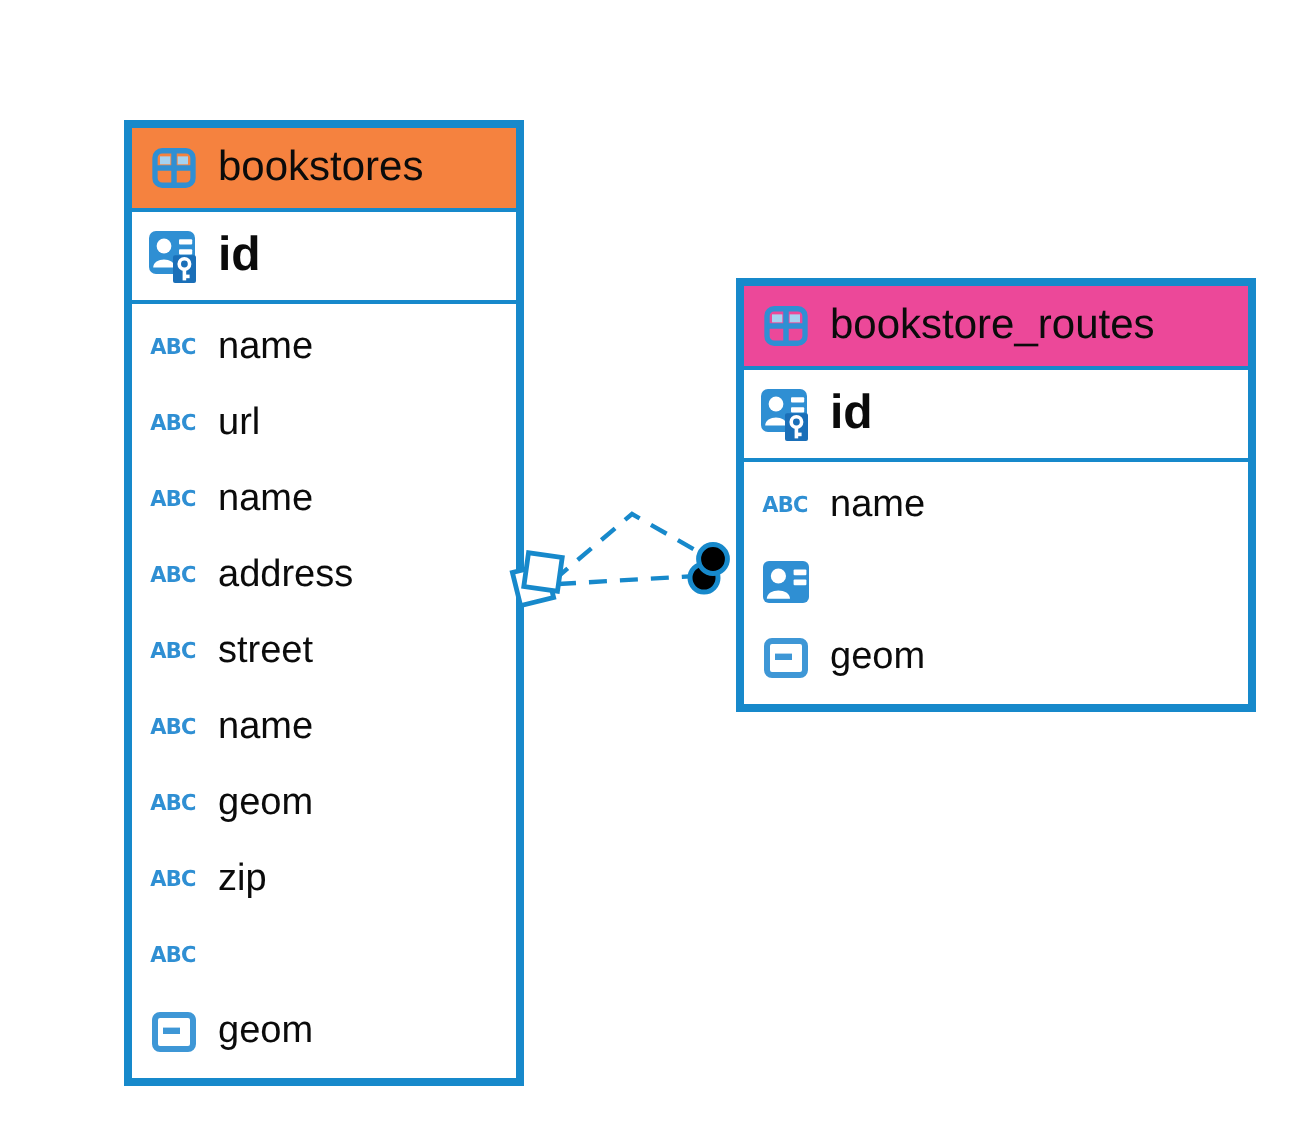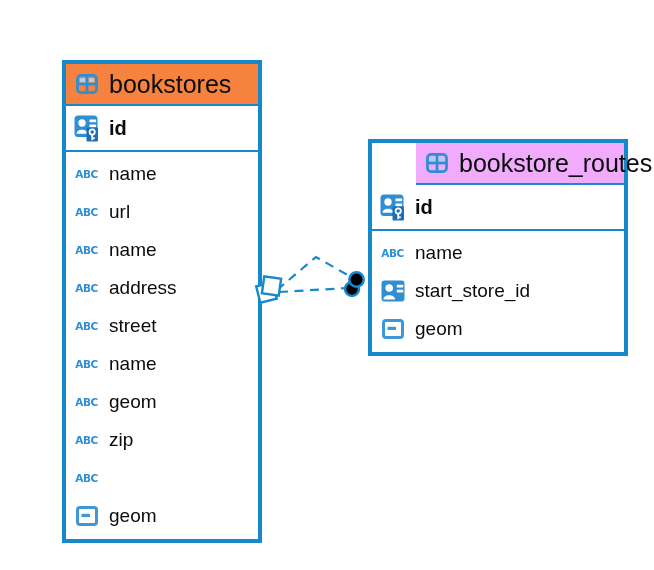--- a/index.html
+++ b/index.html
@@ -22,31 +22,31 @@
     background:#ffffff;
     border:4px solid var(--blue);
   }
   .tbl-0{left:62px;top:60px;width:200px;}
   .tbl-1{left:368px;top:139px;width:260px;}
   .table-header{
     height:42px;
     display:flex;align-items:center;
     gap:9px;padding:0 7px;
     border-bottom:2px solid var(--blue);
-    font-size:25px;color:var(--text);
+    font-size:21px;color:var(--text);
   }
   .key-rows{border-bottom:2px solid var(--blue);}
   .row{
     display:flex;align-items:center;
     gap:9px;padding:0 7px;
     height:38px;
     font-size:19px;color:var(--text);
     background:transparent;
   }
-  .row.key{height:44px;font-size:20px;font-weight:700;}
+  .row.key{height:44px;font-size:24px;font-weight:700;}
   .field-rows{padding:3px 0 4px;}
   .icon-slot{
     width:27px;flex:none;
     display:flex;align-items:center;justify-content:center;text-align:center;
   }
   .abc{
     font-family:"DejaVu Sans", sans-serif;
     font-weight:800;
     font-size:10.5px;
     letter-spacing:-0.4px;
@@ -186,21 +186,21 @@
               <svg width="22" height="20" viewBox="0 0 22 20">
                 <use href="#sym-geometry"></use>
               </svg>
             </span>
             <span class="label">geom</span>
           </div>
         </div>
   </div>
 
   <div class="table tbl-1">
-    <div class="table-header" style="background: #f0abfc; margin-left: 44px;">
+    <div class="table-header" style="background: #ec4899;">
       <span class="icon-slot">
         <svg width="22" height="20" viewBox="0 0 24 22">
               <use href="#sym-table"></use>
             </svg>
       </span>
       <span class="table-title">bookstore_routes</span>
     </div>
     <div class="key-rows">
           <div class="row key">
             <span class="icon-slot">
@@ -217,21 +217,20 @@
               <span class="abc">ABC</span>
             </span>
             <span class="label">name</span>
           </div>
           <div class="row">
             <span class="icon-slot">
               <svg width="24" height="22" viewBox="0 0 24 22">
                 <use href="#sym-foreign-key"></use>
               </svg>
             </span>
-            <span class="label">start_store_id</span>
           </div>
           <div class="row">
             <span class="icon-slot">
               <svg width="22" height="20" viewBox="0 0 22 20">
                 <use href="#sym-geometry"></use>
               </svg>
             </span>
             <span class="label">geom</span>
           </div>
         </div>

